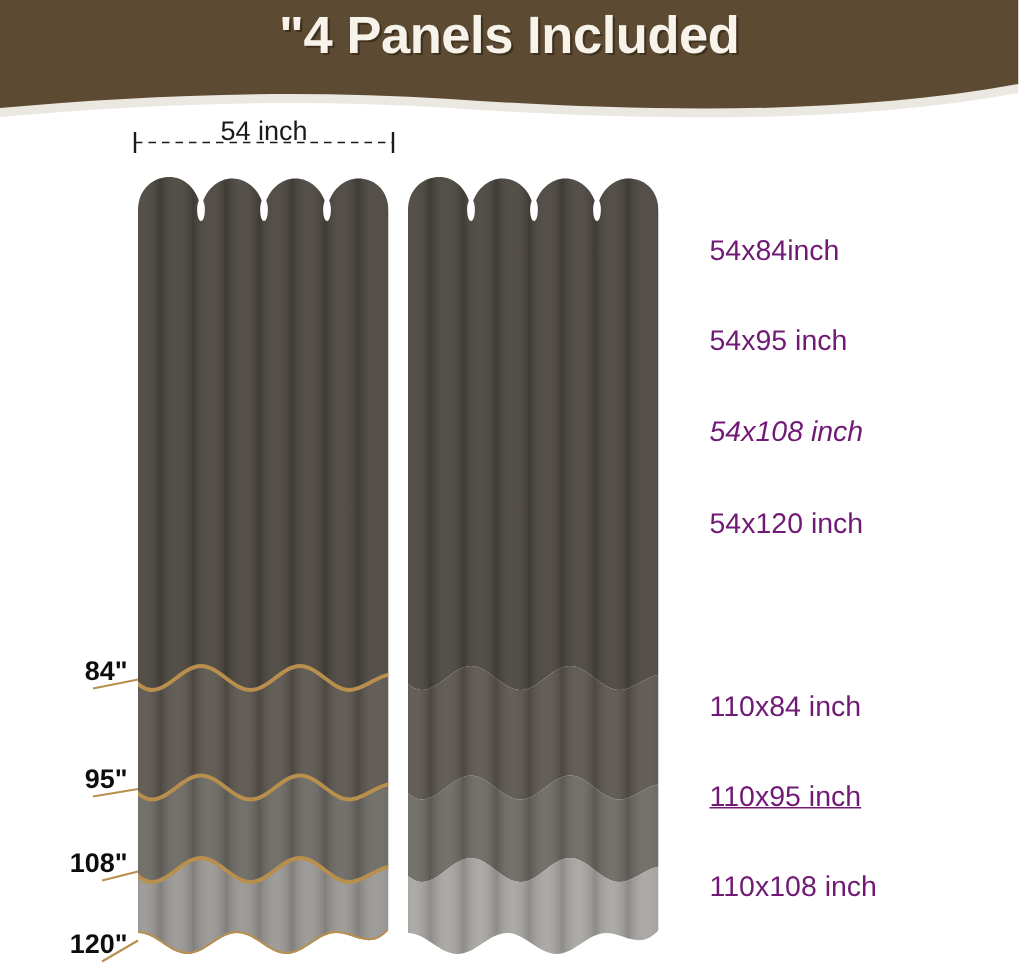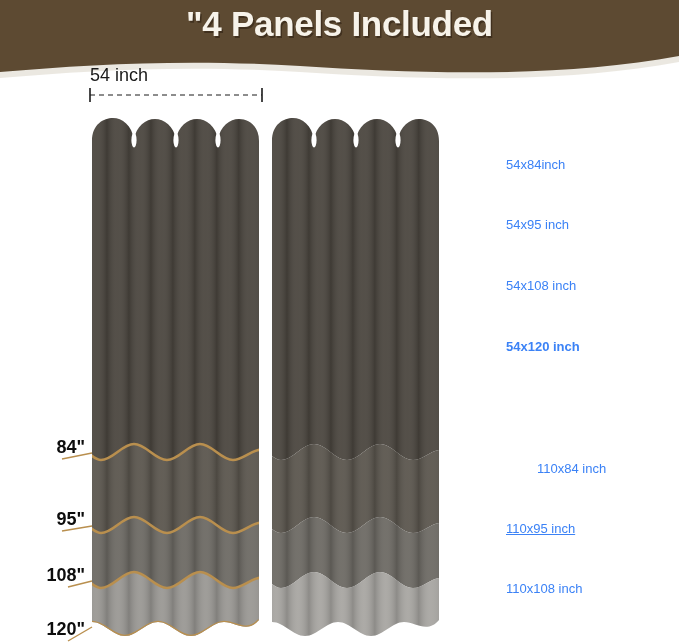--- a/index.html
+++ b/index.html
@@ -33,22 +33,22 @@
 
   
   #stage {
     position:absolute; left:0; top:0; width:679px; height:643px;
     z-index:2;
   }
 
   
   #dim-top-label {
     position:absolute;
-    left:90px; top:65px; width:172px;
-    text-align:left;
+    left:90px; top:77px; width:172px;
+    text-align:center;
     font-size:18px;
     color:#1a1a1a;
     z-index:7;
   }
 
   
   .left-label {
     position:absolute;
     text-align:right;
     font-size:18px;
@@ -58,31 +58,31 @@
     white-space:nowrap;
   }
   #left-label-0 { left:10px; top:437px; width:75px; }
   #left-label-1 { left:10px; top:509px; width:75px; }
   #left-label-2 { left:2px;  top:565px; width:83px; }
   #left-label-3 { left:2px;  top:619px; width:83px; }
 
   
   .size-label {
     position:absolute;
-    left:506px;
-    font-size:13px;
-    color:#3b82f6;
+    left:473px;
+    font-size:19px;
+    color:#701a75;
     white-space:nowrap;
     z-index:8;
   }
   #size-a-0 { top:157px; }
   #size-a-1 { top:217px; }
-  #size-a-2 { top:278px; }
-  #size-a-3 { top:339px;font-weight:bold; }
-  #size-b-0 { top:461px;margin-left:31px; }
+  #size-a-2 { top:278px;font-style:italic; }
+  #size-a-3 { top:339px; }
+  #size-b-0 { top:461px; }
   #size-b-1 { top:521px;text-decoration:underline; }
   #size-b-2 { top:581px;text-align:center; }
 </style>
 </head>
 <body>
 
 <div id="header-banner">
   <svg width="679" height="90" viewBox="0 0 679 90" xmlns="http://www.w3.org/2000/svg">
 
     <path d="M0,0 L679,0 L679,62 C560,84 420,80 300,72 C190,65 90,70 0,78 Z" fill="#e8e4dc" opacity="0.85"></path>

